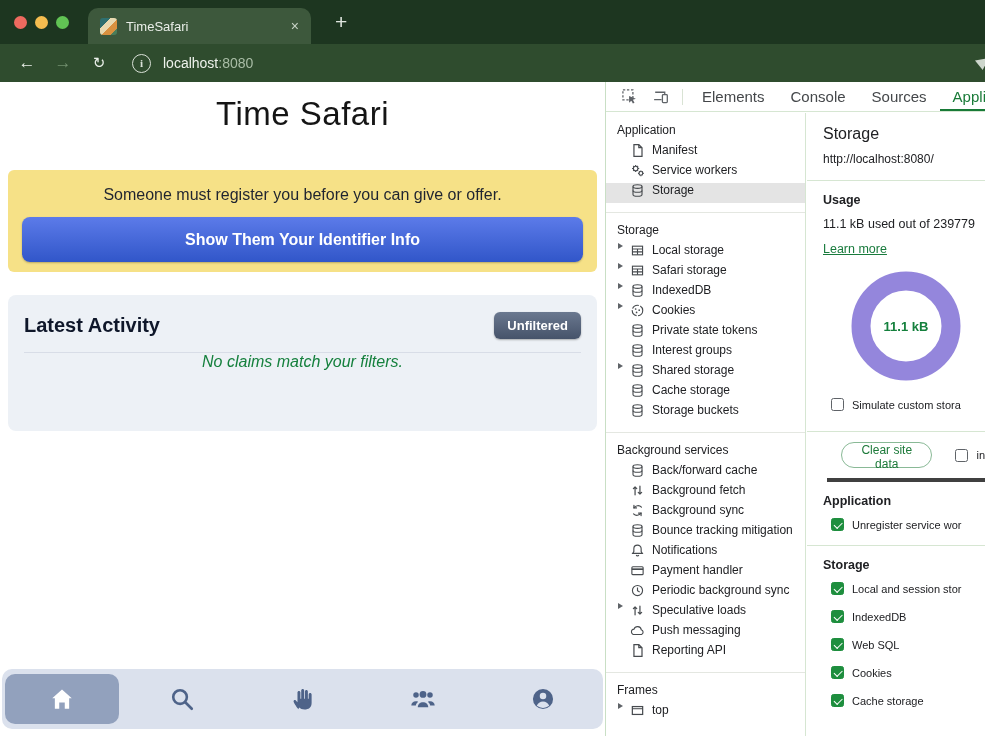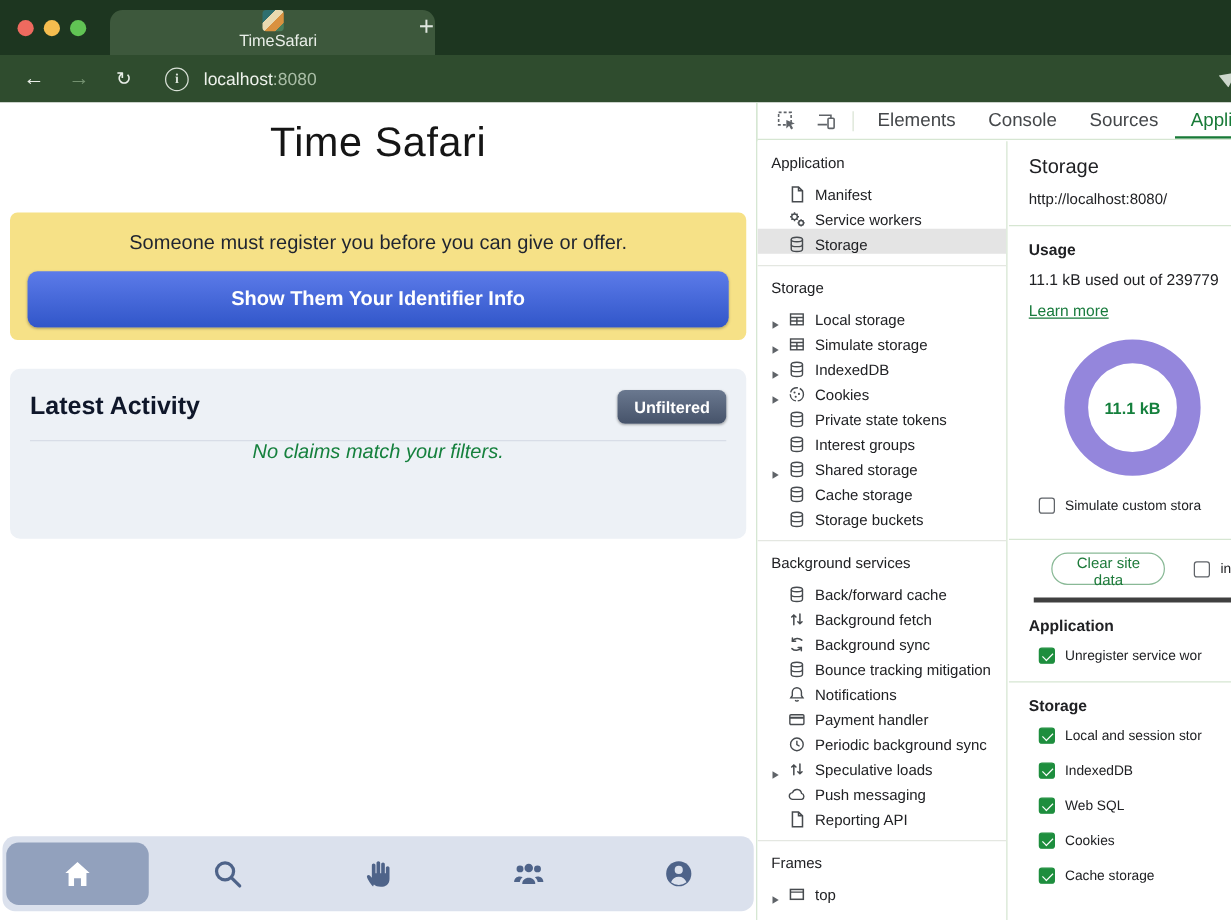--- a/index.html
+++ b/index.html
@@ -4,22 +4,22 @@
 <style>
   * { margin:0; padding:0; box-sizing:border-box; }
   html,body { width:985px; height:736px; overflow:hidden; }
   body { font-family:"Liberation Sans","DejaVu Sans",sans-serif; position:relative; background:#fff; }
 
   
   .tabstrip { position:absolute; top:0; left:0; right:0; height:44px; background:#1d3620; }
   .traffic { position:absolute; top:16px; left:14px; display:flex; gap:8px; }
   .light { width:13px; height:13px; border-radius:50%; }
   .light.red{ background:#ee6a5f; } .light.yellow{ background:#f5bd4f; } .light.green{ background:#61c454; }
-  .tab { position:absolute; left:88px; top:8px; width:260px; height:36px; background:#3d583c;
-         border-radius:10px 10px 0 0; display:flex; align-items:center; padding:0 12px;flex-direction:column; }
+  .tab { position:absolute; left:88px; top:8px; width:223px; height:36px; background:#3d583c;
+         border-radius:10px 10px 0 0; display:flex; align-items:center; padding:0 12px; }
   .favicon { width:17px; height:17px; border-radius:3px; flex:none;
              background:linear-gradient(135deg,#2e6f6f 0 30%,#e8d9b0 30% 55%,#d9913f 55% 80%,#4a7d5a 80%); }
   .tab-title { margin-left:9px; font-size:13px; color:#e9eee8; flex:1; }
   .tab-close { color:#c9d4c7; font-size:14px; line-height:1; cursor:default; }
   .newtab { position:absolute; left:335px; top:10px; color:#dfe6df; font-size:21px; font-weight:300; }
 
   .toolbar { position:absolute; top:44px; left:0; right:0; height:38px; background:#2f4c2e;
              display:flex; align-items:center; padding:0 16px; }
   .nav-glyph { font-size:17px; color:#e9eee8; width:22px; text-align:center; }
   .nav-glyph.fwd { color:#73906f; margin-left:14px; }
@@ -67,21 +67,21 @@
   .dt-tab { position:relative; height:100%; display:flex; align-items:center; padding:0 13px;
             font-size:15px; color:#44474a; white-space:nowrap; cursor:pointer; }
   .dt-tab.active { color:#187a37; }
   .dt-tab.active::after { content:""; position:absolute; left:0; right:0; bottom:0; height:2.5px; background:#187a37; }
 
   .dt-tree { position:absolute; top:31px; left:0; width:200px; bottom:0; border-right:1px solid #d6e6d2;
              overflow:hidden; background:#fff; }
   .tree-section { padding:10px 0 9px; }
   .tree-section + .tree-section { border-top:1px solid #e4e7e1; }
   .tree-header { padding:0 0 6px 11px; color:#202124; }
-  .tree-row { display:flex; align-items:flex-end; height:20px; padding-left:12px; white-space:nowrap; cursor:pointer; }
+  .tree-row { display:flex; align-items:flex-start; height:20px; padding-left:12px; white-space:nowrap; cursor:pointer; }
   .tree-row.selected { background:#e4e4e4; }
   .expander { width:11px; flex:none; display:flex; align-items:center; }
   .expander.open::before { content:""; border-left:5px solid #5f6368; border-top:3.5px solid transparent;
                            border-bottom:3.5px solid transparent; }
   .tree-icon { width:15px; height:15px; margin:0 7px 0 1px; flex:none; color:#474b4f; }
   .tree-label { color:#202124; }
 
   .dt-details { position:absolute; top:31px; left:201px; right:0; bottom:0; overflow:hidden; background:#fff; }
   .dts-block { border-bottom:1px solid #d6e6d2; padding:12px 0 14px 16px; }
   .dts-title { font-size:16px; color:#202124; margin-bottom:9px; }
@@ -329,21 +329,21 @@
           <svg class="tree-icon">
             <use href="#sym-table"></use>
           </svg>
           <span class="tree-label">Local storage</span>
         </div>
         <div class="tree-row">
           <span class="expander open"></span>
           <svg class="tree-icon">
             <use href="#sym-table"></use>
           </svg>
-          <span class="tree-label">Simulate storage</span>
+          <span class="tree-label">Safari storage</span>
         </div>
         <div class="tree-row">
           <span class="expander open"></span>
           <svg class="tree-icon">
             <use href="#sym-db"></use>
           </svg>
           <span class="tree-label">IndexedDB</span>
         </div>
         <div class="tree-row">
           <span class="expander open"></span>

